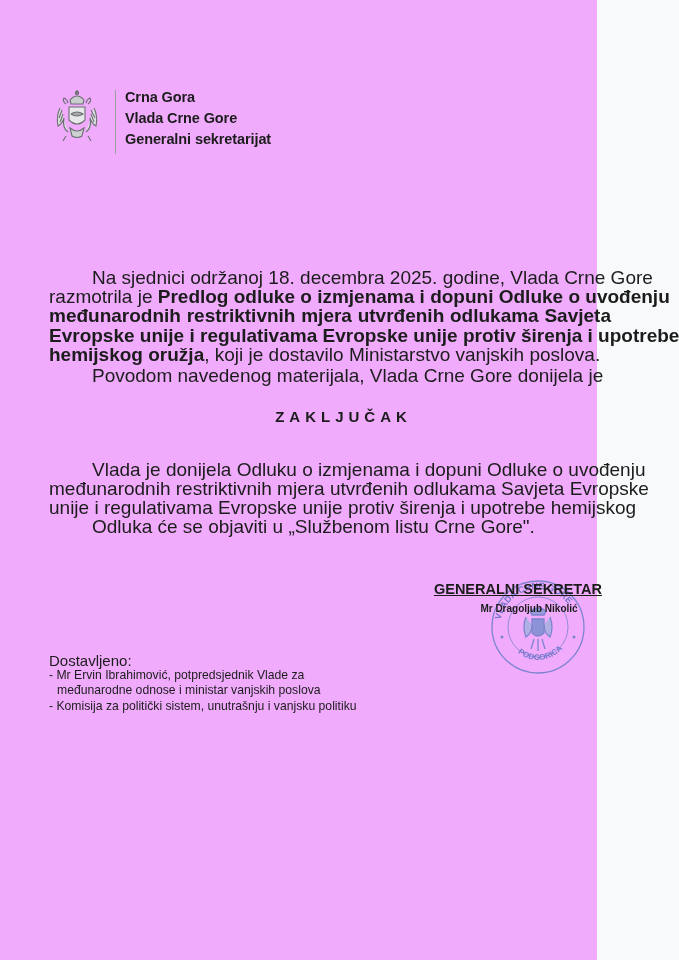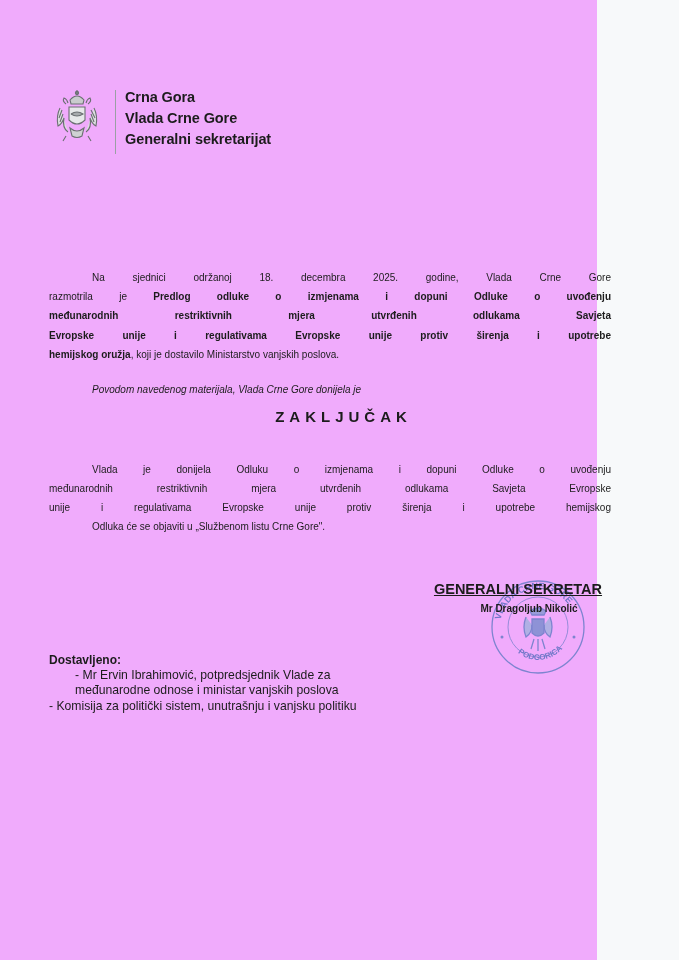--- a/index.html
+++ b/index.html
@@ -59,26 +59,26 @@
       font-size: 19px;
       color: #3b4fa0;
     }
     .ref-date {
       position: absolute; left: 292px; top: 0;
       white-space: nowrap;
     }
     
     .body-text {
       position: absolute; left: 49px; width: 562px;
-      font-size: 10px; line-height: 19.2px;
+      font-size: 19px; line-height: 19.2px;
       text-align: justify;
       color: #1c1c1c;
     }
     .para1 { top: 268px; }
-    .para2 { top: 380px; font-style: italic; }
+    .para2 { top: 366px; }
     .indent { display: inline-block; width: 43px; }
     .b { font-weight: bold; }
     .just-line {
       display: block;
       text-align: justify;
       text-align-last: justify;
       white-space: nowrap;
     }
     .last-line {
       display: block; text-align: left; white-space: nowrap;
@@ -114,23 +114,23 @@
       width: 104px; height: 98px;
       z-index: 1; opacity: 0.85;
     }
     
     .delivered {
       position: absolute; left: 49px; top: 653px;
       font-size: 12.2px; line-height: 15.2px;
       color: #1c1c1c;
     }
     .delivered-title {
-      font-weight: bold; font-size: 12px;
-    }
-    .delivered-item { white-space: nowrap; text-align: center; }
+      font-weight: normal; font-size: 15px;
+    }
+    .delivered-item { white-space: nowrap; }
     .delivered-item .cont { padding-left: 8px; display: block; }
   </style>
 </head>
 <body>
 
 <div class="page">
 
   <div class="header">
     <svg class="emblem" viewBox="0 0 50 56">
       <g fill="none" stroke="#6b6f72" stroke-width="1.1">

